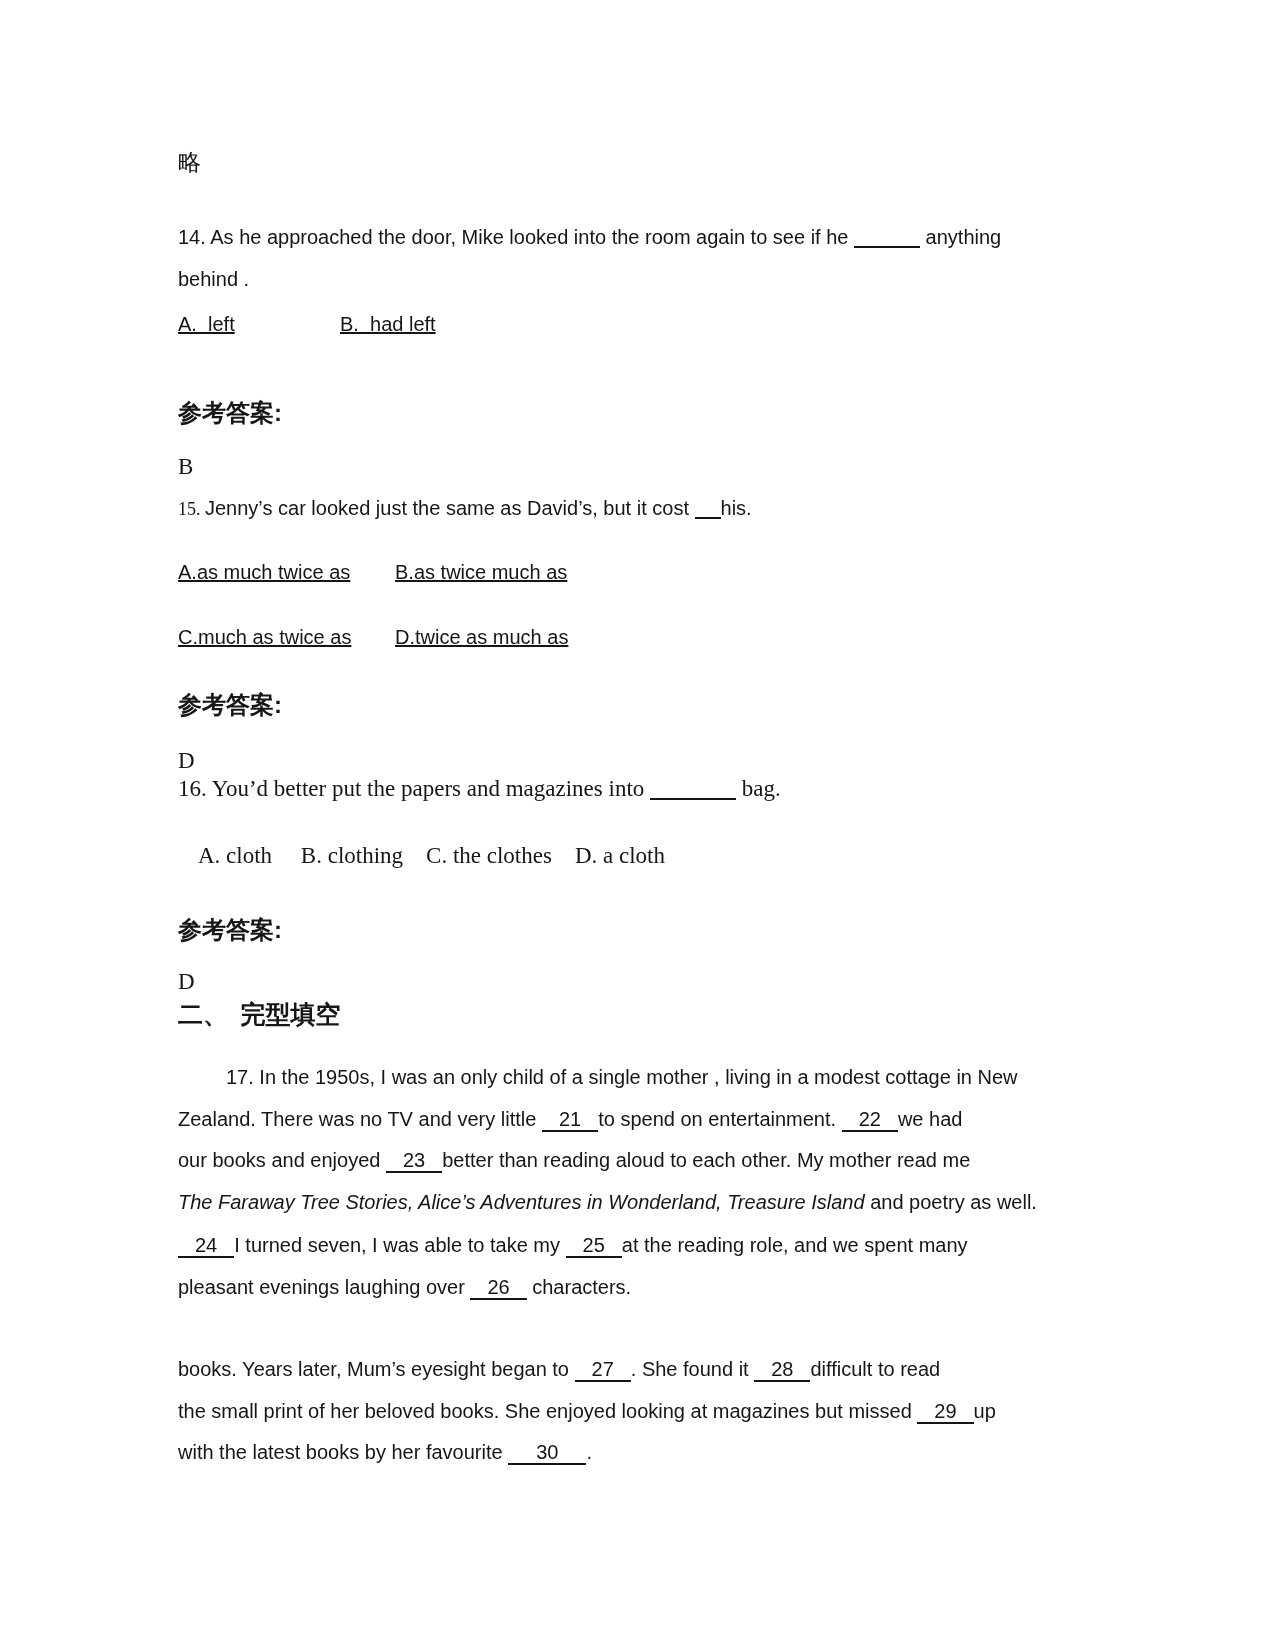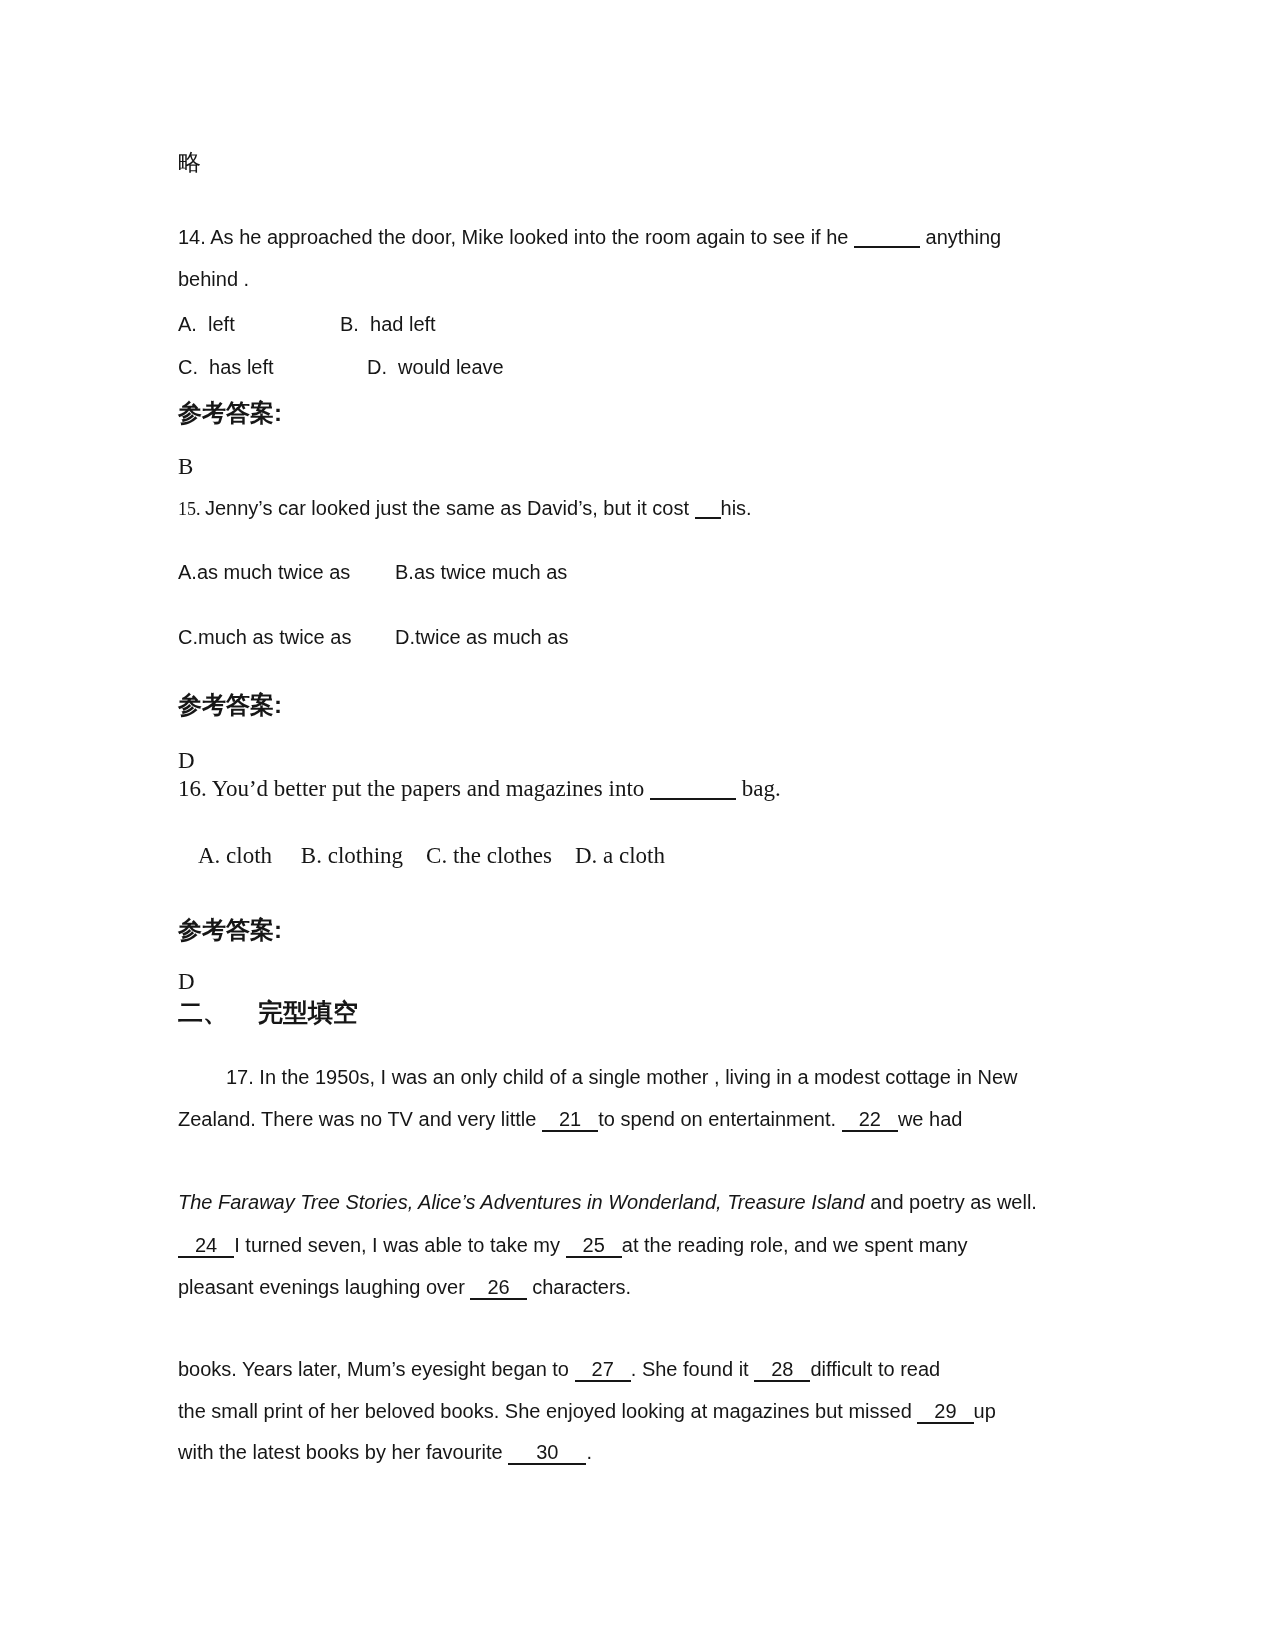--- a/index.html
+++ b/index.html
@@ -2,57 +2,57 @@
 <html><head>
 <meta charset="utf-8">
 <style>
   html,body{margin:0;padding:0;background:#ffffff;}
   .page{position:relative;width:1275px;height:1650px;background:#ffffff;color:#161616;overflow:hidden;}
   .abs{position:absolute;left:178px;white-space:pre;}
   .sans{font:20px/26px "Liberation Sans",sans-serif;}
   .serif{font:23px/28px "Liberation Serif",serif;}
   .cnb{font-weight:bold;font-family:"Liberation Sans",sans-serif;font-size:24px;line-height:30px;}
   .cn{font-family:"Liberation Sans",sans-serif;font-size:23px;line-height:29px;}
-  .h2{font-weight:bold;font-family:Liberation Mono, monospace;font-size:25px;line-height:31px;}
+  .h2{font-weight:bold;font-family:Liberation Serif, serif;font-size:25px;line-height:31px;}
   .i{font-style:italic;}
-  .row{display:flex;}
+  .row{display:flex;text-decoration:underline;}
   .row > span{display:inline-block;white-space:pre;}
   .ul{display:inline-block;border-bottom:2px solid #161616;height:4px;vertical-align:-4px;}
   .bl{border-bottom:2px solid #161616;padding:0 17px;}
   .bl30{border-bottom:2px solid #161616;padding:0 28px;}
 </style>
 </head>
 <body>
 
 <div class="page">
 
   <div class="abs cn" style="top:148px">略</div>
 
   <div class="abs sans" style="top:224px"><span>14. As he approached the door, Mike looked into the room again to see if he </span><span class="ul" style="width:66px"></span><span> anything</span></div>
   <div class="abs sans" style="top:266px">behind .</div>
   <div class="abs sans row" style="top:311px"><span style="width:162px">A.  left</span><span>B.  had left</span></div>
-  <div class="abs sans row" style="top:354px"><span style="width:189px">C.  has left</span><span>D.  would leave</span></div>
   <div class="abs cnb" style="top:398px">参考答案:</div>
   <div class="abs serif" style="top:453px">B</div>
 
   <div class="abs sans" style="top:495px"><span class="serif" style="font-size:18px">15. </span><span>Jenny’s car looked just the same as David’s, but it cost </span><span class="ul" style="width:26px"></span><span>his.</span></div>
   <div class="abs sans row" style="top:624px"><span style="width:217px">C.much as twice as</span><span>D.twice as much as</span></div>
   <div class="abs sans row" style="top:559px"><span style="width:217px">A.as much twice as</span><span>B.as twice much as</span></div>
   <div class="abs cnb" style="top:690px">参考答案:</div>
   <div class="abs serif" style="top:747px">D</div>
 
   <div class="abs serif" style="top:775px"><span>16. You’d better put the papers and magazines into </span><span class="ul" style="width:86px"></span><span> bag.</span></div>
   <div class="abs serif" style="top:842px;left:198px">A. cloth     B. clothing    C. the clothes    D. a cloth</div>
   <div class="abs cnb" style="top:915px">参考答案:</div>
   <div class="abs serif" style="top:968px">D</div>
 
   <div class="abs h2" style="top:999px">二、  完型填空</div>
 
   <div class="abs sans" style="top:1064px;left:226px">17. In the 1950s, I was an only child of a single mother , living in a modest cottage in New</div>
   <div class="abs sans" style="top:1106px"><span>Zealand. There was no TV and very little </span><span class="bl">21</span><span>to spend on entertainment. </span><span class="bl">22</span><span>we had</span></div>
+  <div class="abs sans" style="top:1147px"><span>our books and enjoyed </span><span class="bl">23</span><span>better than reading aloud to each other. My mother read me</span></div>
   <div class="abs sans" style="top:1189px"><span class="i">The Faraway Tree Stories, Alice’s Adventures in Wonderland, Treasure Island</span><span> and poetry as well.</span></div>
   <div class="abs sans" style="top:1232px"><span class="bl">24</span><span>I turned seven, I was able to take my </span><span class="bl">25</span><span>at the reading role, and we spent many</span></div>
   <div class="abs sans" style="top:1274px"><span>pleasant evenings laughing over </span><span class="bl">26</span><span> characters.</span></div>
 
   <div class="abs sans" style="top:1356px"><span>books. Years later, Mum’s eyesight began to </span><span class="bl">27</span><span>. She found it </span><span class="bl">28</span><span>difficult to read</span></div>
   <div class="abs sans" style="top:1398px"><span>the small print of her beloved books. She enjoyed looking at magazines but missed </span><span class="bl">29</span><span>up</span></div>
   <div class="abs sans" style="top:1439px"><span>with the latest books by her favourite </span><span class="bl30">30</span><span>.</span></div>
 
 </div>
 

